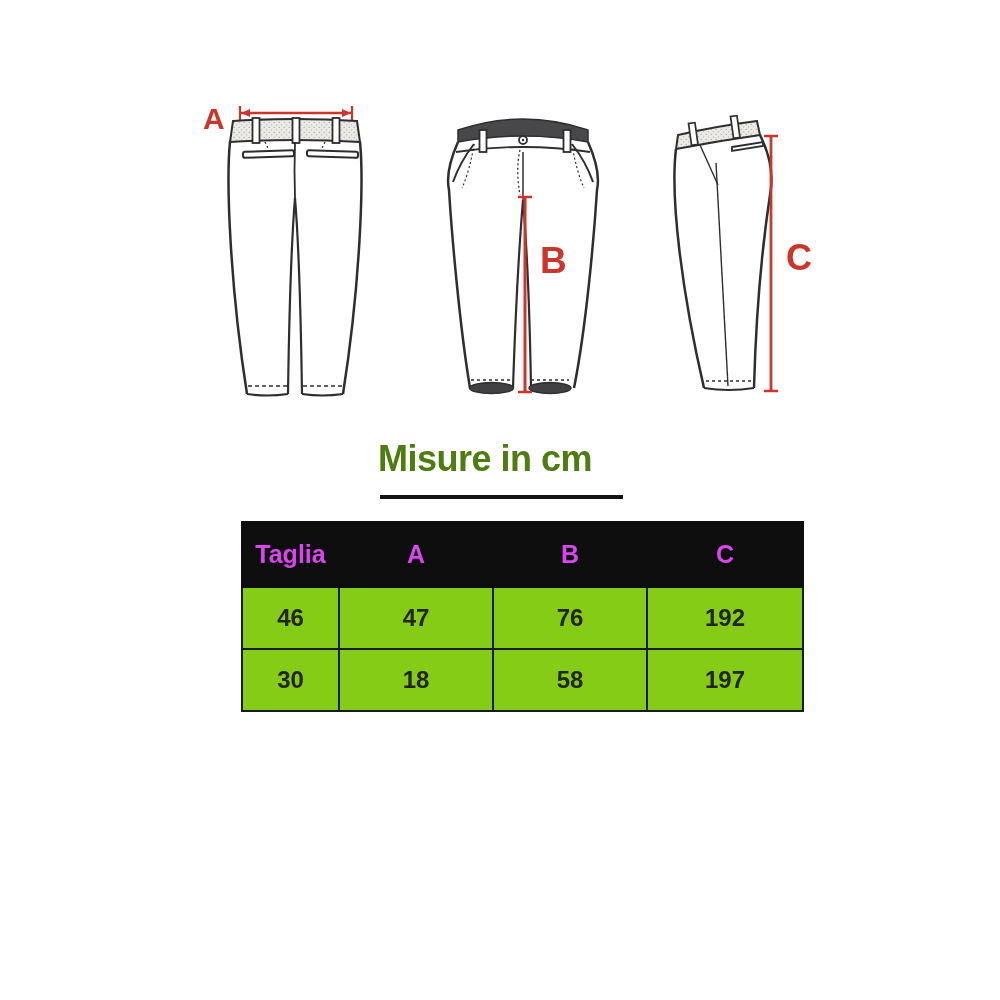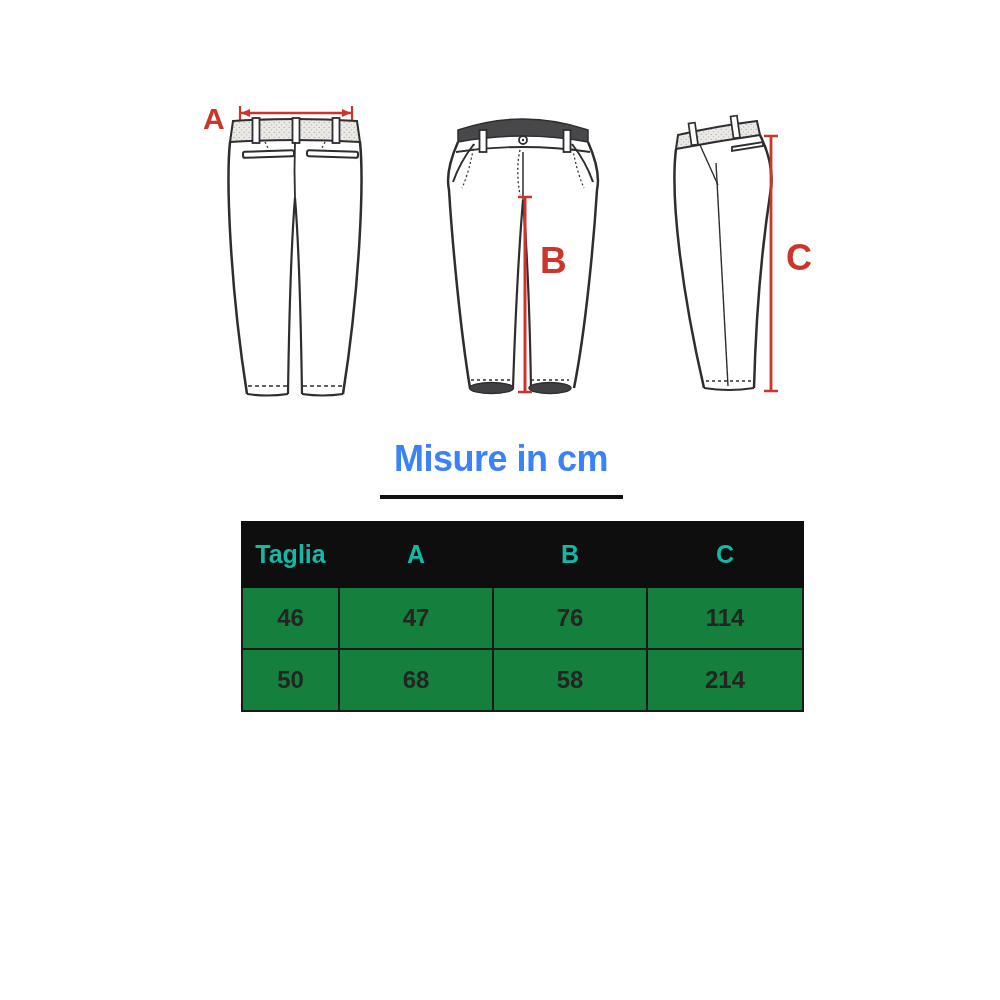--- a/index.html
+++ b/index.html
@@ -6,38 +6,38 @@
   .canvas{
     position:relative;width:1000px;height:1000px;background:#ffffff;
     font-family:"Liberation Sans", sans-serif;overflow:hidden;
   }
   .drawing{position:absolute;}
   .measure-letter{
     position:absolute;font-weight:bold;color:#ce352a;line-height:1;
     font-family:"Liberation Sans", sans-serif;
   }
   .title{
-    position:absolute;left:351px;top:438px;width:300px;text-align:center;
-    font-size:36px;font-weight:bold;color:#3b82f6;letter-spacing:-0.5px;
+    position:absolute;left:335px;top:438px;width:300px;text-align:center;
+    font-size:36px;font-weight:bold;color:#4d7c0f;letter-spacing:-0.5px;
   }
   .title-underline{
     position:absolute;left:380px;top:495px;width:243px;height:4px;background:#121212;
   }
   table.size-table{
     position:absolute;left:241px;top:521px;width:561px;
     border-collapse:collapse;table-layout:fixed;
     border:2px solid #141414;
   }
   table.size-table th{
-    background:#0e0e0e;color:#14b8a6;height:61px;
+    background:#0e0e0e;color:#d946ef;height:61px;
     font-size:25px;font-weight:bold;text-align:center;vertical-align:middle;
     border:2px solid #0e0e0e;
   }
   table.size-table td{
-    height:58px;background:#15803d;color:#242424;
+    height:58px;background:#84cc16;color:#242424;
     font-size:24px;font-weight:bold;text-align:center;vertical-align:middle;
     border:2px solid #1a1a1a;
   }
 </style>
 </head>
 <body>
 
 <div class="canvas">
 
   <span class="measure-letter" style="left:203px;top:104px;font-size:30px;">A</span>
@@ -180,24 +180,24 @@
         <th>A</th>
         <th>B</th>
         <th>C</th>
       </tr>
     </thead>
     <tbody>
       <tr>
         <td>46</td>
         <td>47</td>
         <td>76</td>
-        <td>114</td>
+        <td>192</td>
       </tr>
       <tr>
-        <td>50</td>
-        <td>68</td>
+        <td>30</td>
+        <td>18</td>
         <td>58</td>
-        <td>214</td>
+        <td>197</td>
       </tr>
     </tbody>
   </table>
 
 </div>
 
 </body></html>

